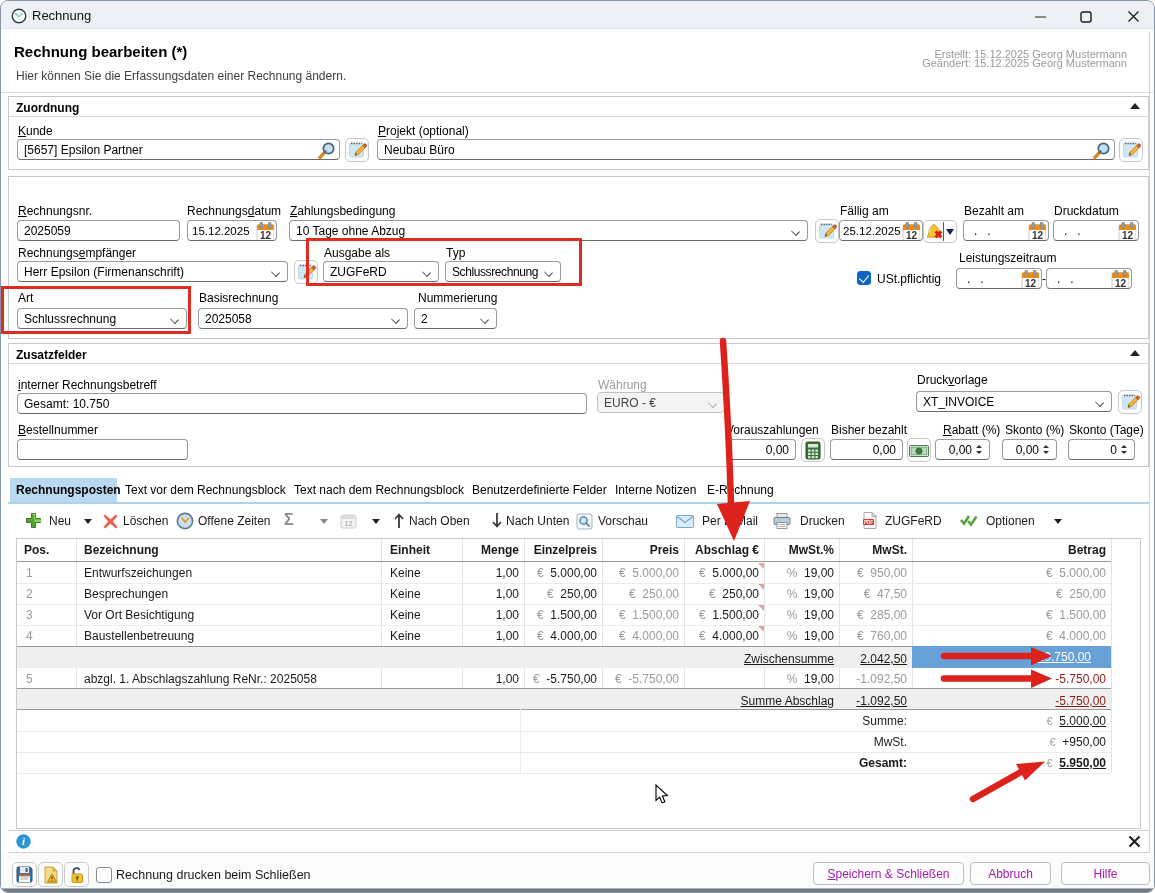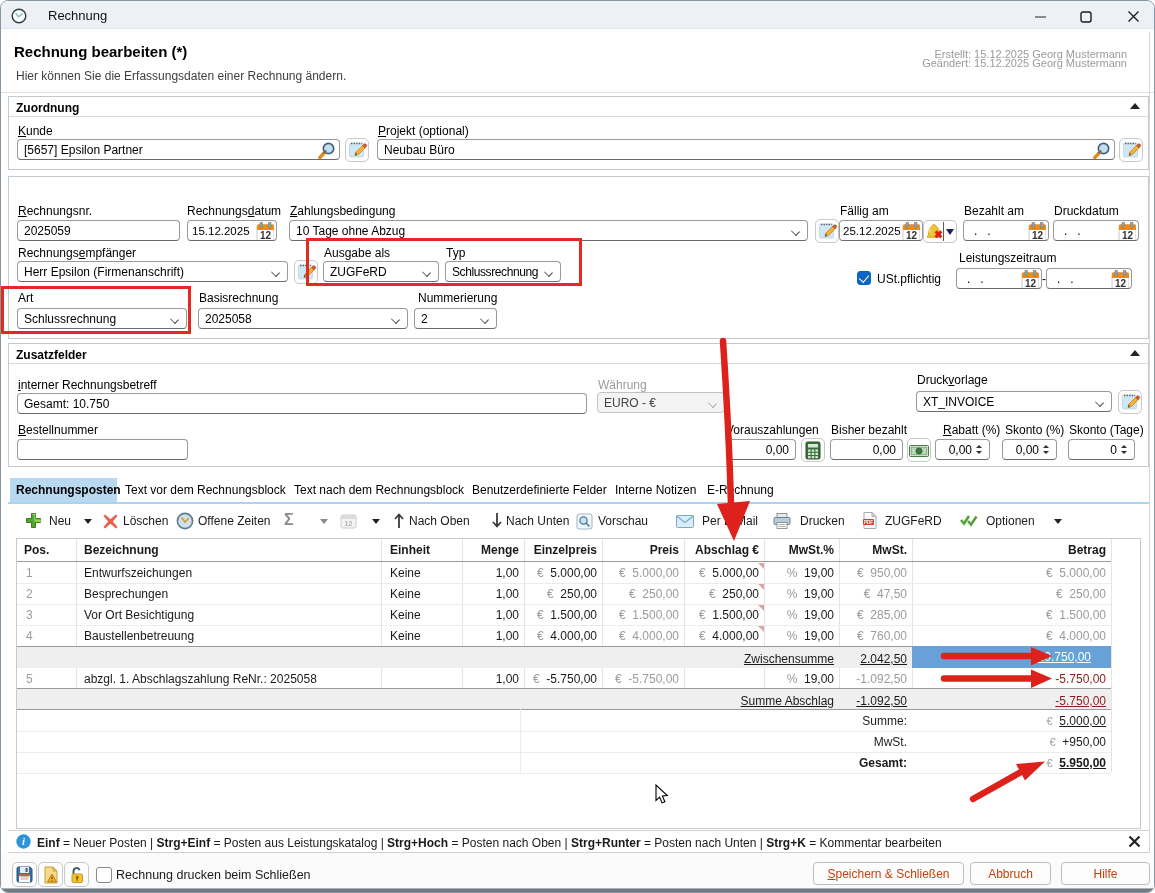--- a/index.html
+++ b/index.html
@@ -1,21 +1,21 @@
 <!DOCTYPE html>
 <html><head>
 <meta charset="utf-8">
 <style>
 * { margin:0; padding:0; box-sizing:border-box; }
 html,body { width:1155px; height:893px; overflow:hidden; }
 body { font-family:"Liberation Sans", sans-serif; font-size:12px; color:#1a1a1a; background:#fff; }
 #win { position:absolute; left:0; top:0; width:1155px; height:893px; background:#fff; border:1px solid #8796a5; border-radius:8px 8px 8px 8px; overflow:hidden; }
 
 #titlebar { position:absolute; left:0; top:0; width:100%; height:28px; background:#edf1f6; border-bottom:1px solid #e2e6ec; }
-#titlebar .ttxt { position:absolute; left:31px; top:7px; font-size:13px; color:#111;margin-left:16px; }
+#titlebar .ttxt { position:absolute; left:31px; top:7px; font-size:13px; color:#111; }
 
 .pgtitle { position:absolute; left:13px; top:42px; font-size:15px; font-weight:bold; color:#000; }
 .pgsub { position:absolute; left:15px; top:68px; font-size:12px; color:#404040; }
 .meta { position:absolute; right:27px; font-size:11px; color:#9a9a9a; }
 #hline { position:absolute; left:0px; top:91px; width:1155px; height:1px; background:#e0e0e0; }
 
 .section { position:absolute; left:7px; width:1141px; background:#fff; border:1px solid #c5c9ce; }
 .sechead { position:relative; height:20px; border-bottom:1px solid #d9d9d9; }
 .sechead .st { position:absolute; left:7px; top:4px; font-weight:bold; font-size:12px; color:#000; }
 .sechead .collapse { position:absolute; right:8px; top:6px; width:0; height:0; border-left:5px solid transparent; border-right:5px solid transparent; border-bottom:6px solid #222; }
@@ -64,21 +64,21 @@
 .tri { position:absolute; width:0; height:0; border-left:6px solid transparent; border-top:6px solid #d8a7a3; }
 .bluecell { position:absolute; left:895px; top:-1px; width:199px; height:22px; background:#68a1d8; color:#fff; text-align:right; padding:4px 20px 0 0; }
 .gray { color:#9b9b9b; }
 .dred { color:#8b1d18; }
 .eur { color:#9b9b9b; }
 .thead { font-weight:bold; }
 
 #infobar { position:absolute; left:7px; top:829px; width:1141px; height:23px; background:#fff; border-top:1px solid #d0d0d0; border-bottom:1px solid #d0d0d0; }
 
 #botbar { position:absolute; left:0; top:852px; width:1155px; height:41px; background:#fbfbfb; }
-.bbtn { position:absolute; top:9px; height:23px; background:#fdfdfd; border:1px solid #bdbdbd; border-radius:4px; font-size:12px; color:#c2410c; text-align:center; padding-top:4px; }
+.bbtn { position:absolute; top:9px; height:23px; background:#fdfdfd; border:1px solid #bdbdbd; border-radius:4px; font-size:12px; color:#a21caf; text-align:center; padding-top:4px; }
 .sqbtn { position:absolute; top:9px; width:25px; height:25px; background:#fdfdfd; border:1px solid #c9c9c9; border-radius:5px; }
 
 .redbox { position:absolute; border:3px solid #e02b20; }
 svg.ovl { position:absolute; left:0; top:0; pointer-events:none; }
 </style>
 </head>
 <body>
 <svg width="0" height="0" style="position:absolute">
   <defs>
     <g id="magico">
@@ -490,21 +490,20 @@
     </div>
     <div class="hl" style="top:234px"></div>
     <div style="position:absolute;left:503px;top:170px;width:1px;height:64px;background:#ececec"></div>
   </div>
 
   <div id="infobar">
     <svg width="15" height="15" style="position:absolute;left:8px;top:3px" viewBox="0 0 15 15">
         <circle cx="7.5" cy="7.5" r="7.2" fill="#2b95d6"></circle>
         <text x="7.5" y="11.4" font-size="11" font-weight="bold" fill="#fff" text-anchor="middle" font-family="Liberation Serif, serif" font-style="italic">i</text>
       </svg>
-    <div style="position:absolute;left:29px;top:5px;font-size:12px"><b>Einf</b> = Neuer Posten | <b>Strg+Einf</b> = Posten aus Leistungskatalog | <b>Strg+Hoch</b> = Posten nach Oben | <b>Strg+Runter</b> = Posten nach Unten | <b>Strg+K</b> = Kommentar bearbeiten</div>
     <svg width="13" height="13" style="position:absolute;right:8px;top:4px" viewBox="0 0 13 13">
         <path d="M1.5 1.5 L11.5 11.5 M11.5 1.5 L1.5 11.5" stroke="#222" stroke-width="2.2"></path>
       </svg>
   </div>
 
   <div id="botbar">
     <div class="sqbtn" style="left:11px">
       <svg width="17" height="17" style="position:absolute;left:3px;top:3px" viewBox="0 0 17 17">
         <path d="M1 2.5 a1.5 1.5 0 0 1 1.5 -1.5 h11.5 l2 2 v11.5 a1.5 1.5 0 0 1 -1.5 1.5 h-12 a1.5 1.5 0 0 1 -1.5 -1.5 z" fill="#3a6ea5" stroke="#2a5278"></path>
         <rect x="4" y="1" width="9" height="6" fill="#e8ecf0"></rect>

